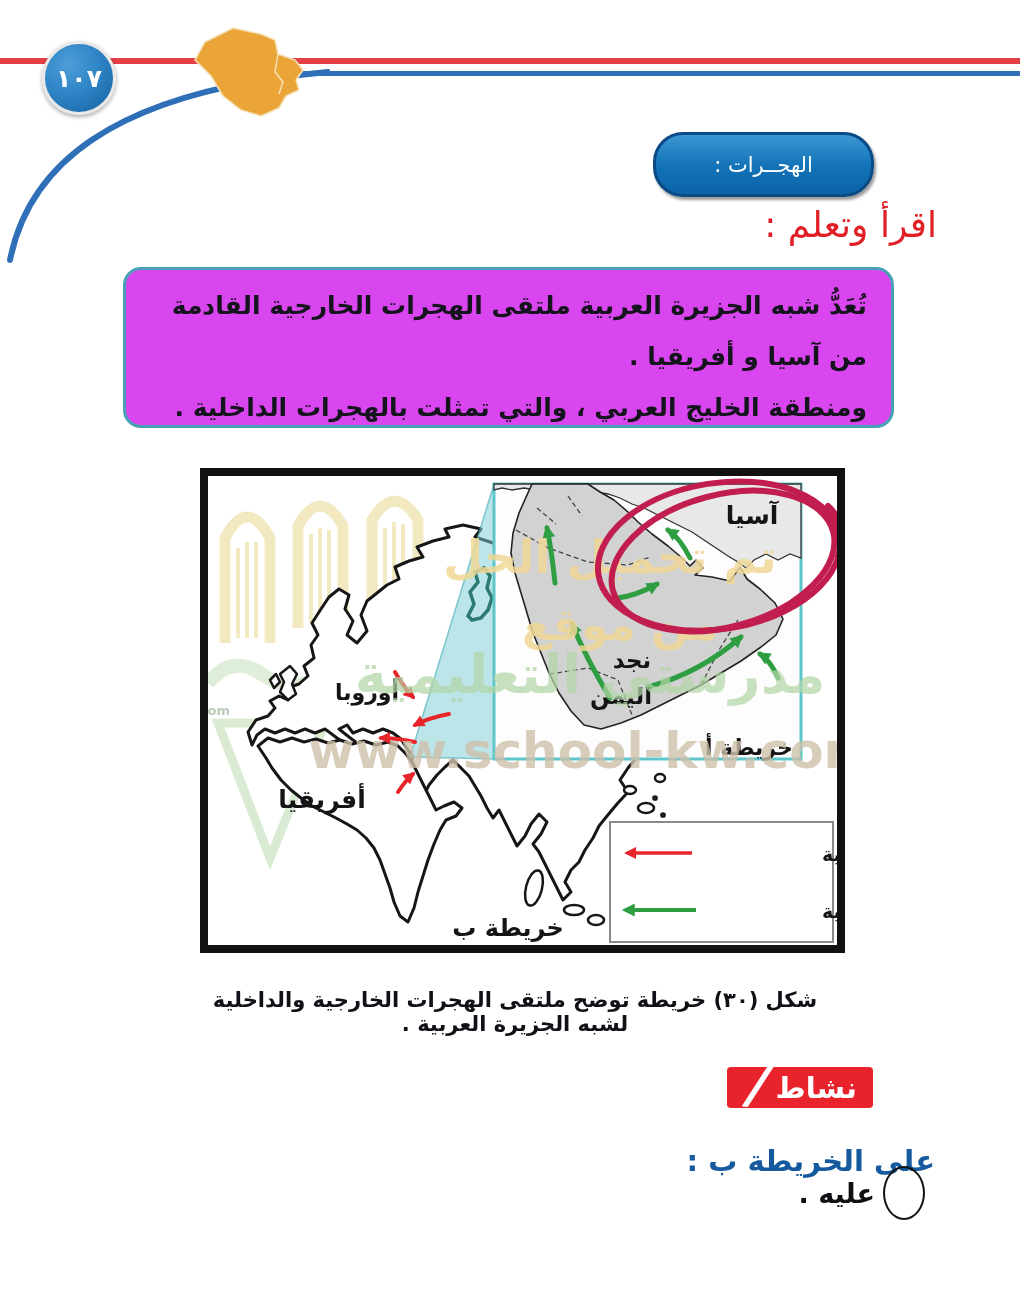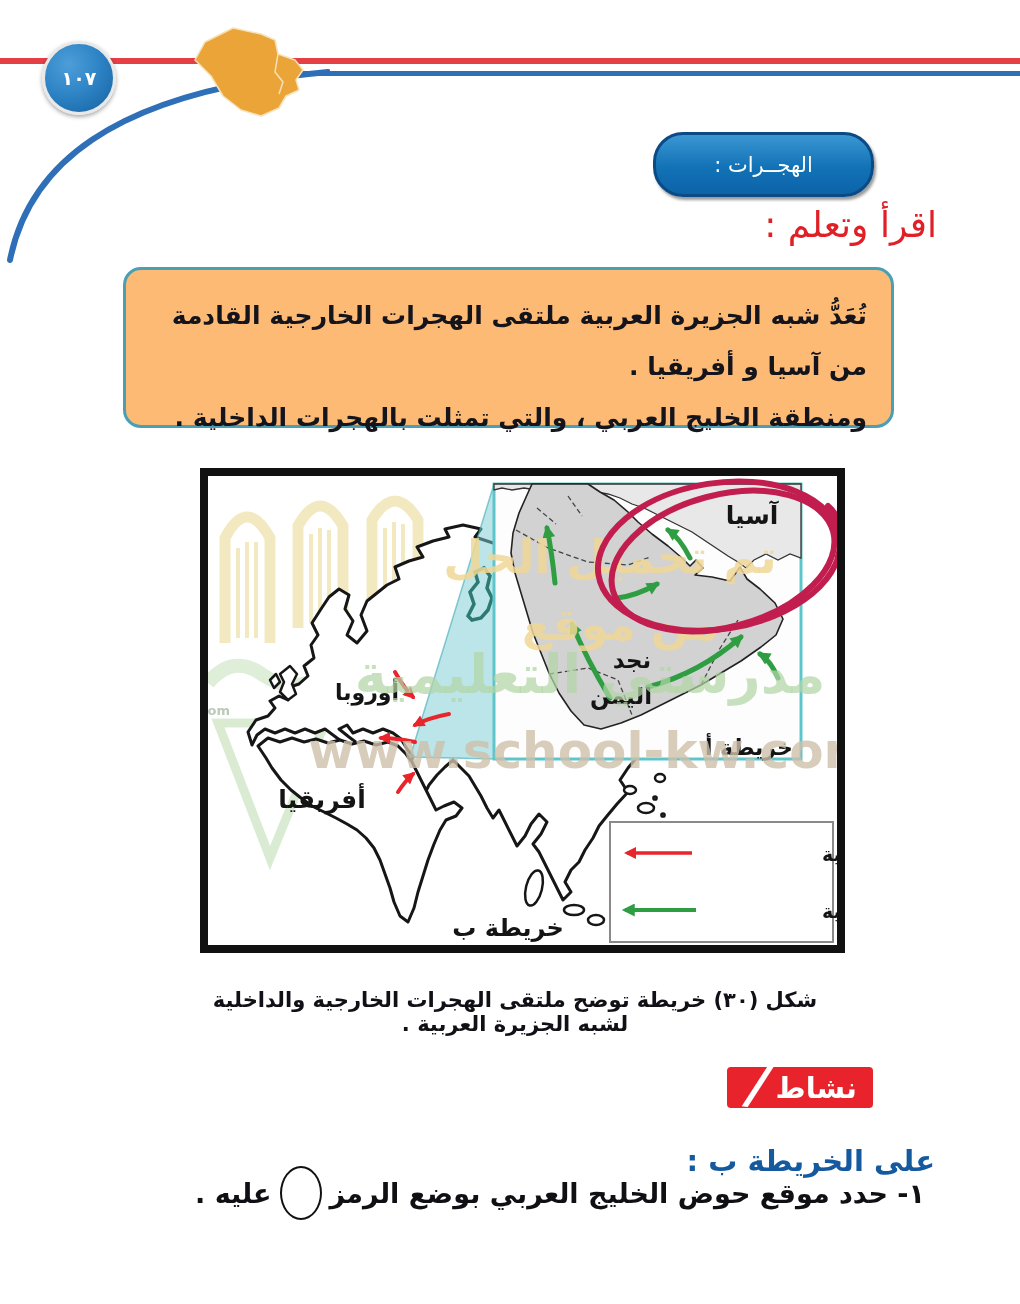--- a/index.html
+++ b/index.html
@@ -12,42 +12,42 @@
 
   
   #red-rule{left:0;top:58px;width:1020px;height:6px;background:#e33f44;}
   #blue-rule{left:300px;top:71px;width:720px;height:5px;background:#2e6fb7;}
   #corner-curve{left:0;top:60px;width:330px;height:215px;}
   #page-badge{
     left:42px;top:41px;width:68px;height:68px;border-radius:50%;
     background:radial-gradient(circle at 35% 30%, #4d9ed8 0%, #2f85c6 45%, #15609f 100%);
     border:3px solid #e8e8e8;box-shadow:0 2px 4px rgba(0,0,0,.35);
     display:flex;align-items:center;justify-content:center;
-    color:#fff;font-weight:bold;font-size:19px;
+    color:#fff;font-weight:bold;font-size:25px;
   }
   #ksa-map{left:183px;top:24px;width:128px;height:100px;}
 
   
   #title-pill{
     left:653px;top:132px;width:215px;height:59px;border-radius:30px;
     background:linear-gradient(#3b97d3 0%, #1272b6 55%, #0d63a8 100%);
     border:3px solid #0a4a85;box-shadow:2px 3px 3px rgba(0,0,0,.4);
     display:flex;align-items:center;justify-content:center;
     color:#ffffff;font-weight:normal;font-size:21px;
   }
 
   #read-learn{
     right:83px;top:204px;color:#e01f26;font-weight:normal;font-size:36px;
   }
 
   
   #intro-box{
     left:123px;top:267px;width:771px;height:161px;
-    background:#fdba74;border:3px solid #49a0b5;border-radius:18px;
-    box-sizing:border-box;padding:20px 24px 0 24px;
+    background:#d946ef;border:3px solid #49a0b5;border-radius:18px;
+    box-sizing:border-box;padding:10px 24px 0 24px;
     color:#14141c;font-weight:bold;font-size:25px;line-height:51px;
     text-align:right;
   }
 
   
   #map-figure{left:200px;top:468px;width:645px;height:485px;}
   #figure-caption{
     left:190px;top:988px;width:650px;text-align:center;
     color:#101016;font-weight:bold;font-size:21px;
   }
@@ -233,16 +233,15 @@
 </svg>
 
 <div class="abs" id="figure-caption">شكل (٣٠) خريطة توضح ملتقى الهجرات الخارجية والداخلية لشبه الجزيرة العربية .</div>
 
 <div class="abs" id="activity-badge">
   <span>نشاط</span>
   <span id="activity-slash">/</span>
 </div>
 <div class="abs" id="activity-subtitle">على الخريطة ب :</div>
 <div class="abs" id="activity-item">
-  <span>١- حدد موقع حوض الخليج العربي بوضع الرمز</span>
   <span id="symbol-circle"></span>
   <span>عليه .</span>
 </div>
 
 </body></html>

